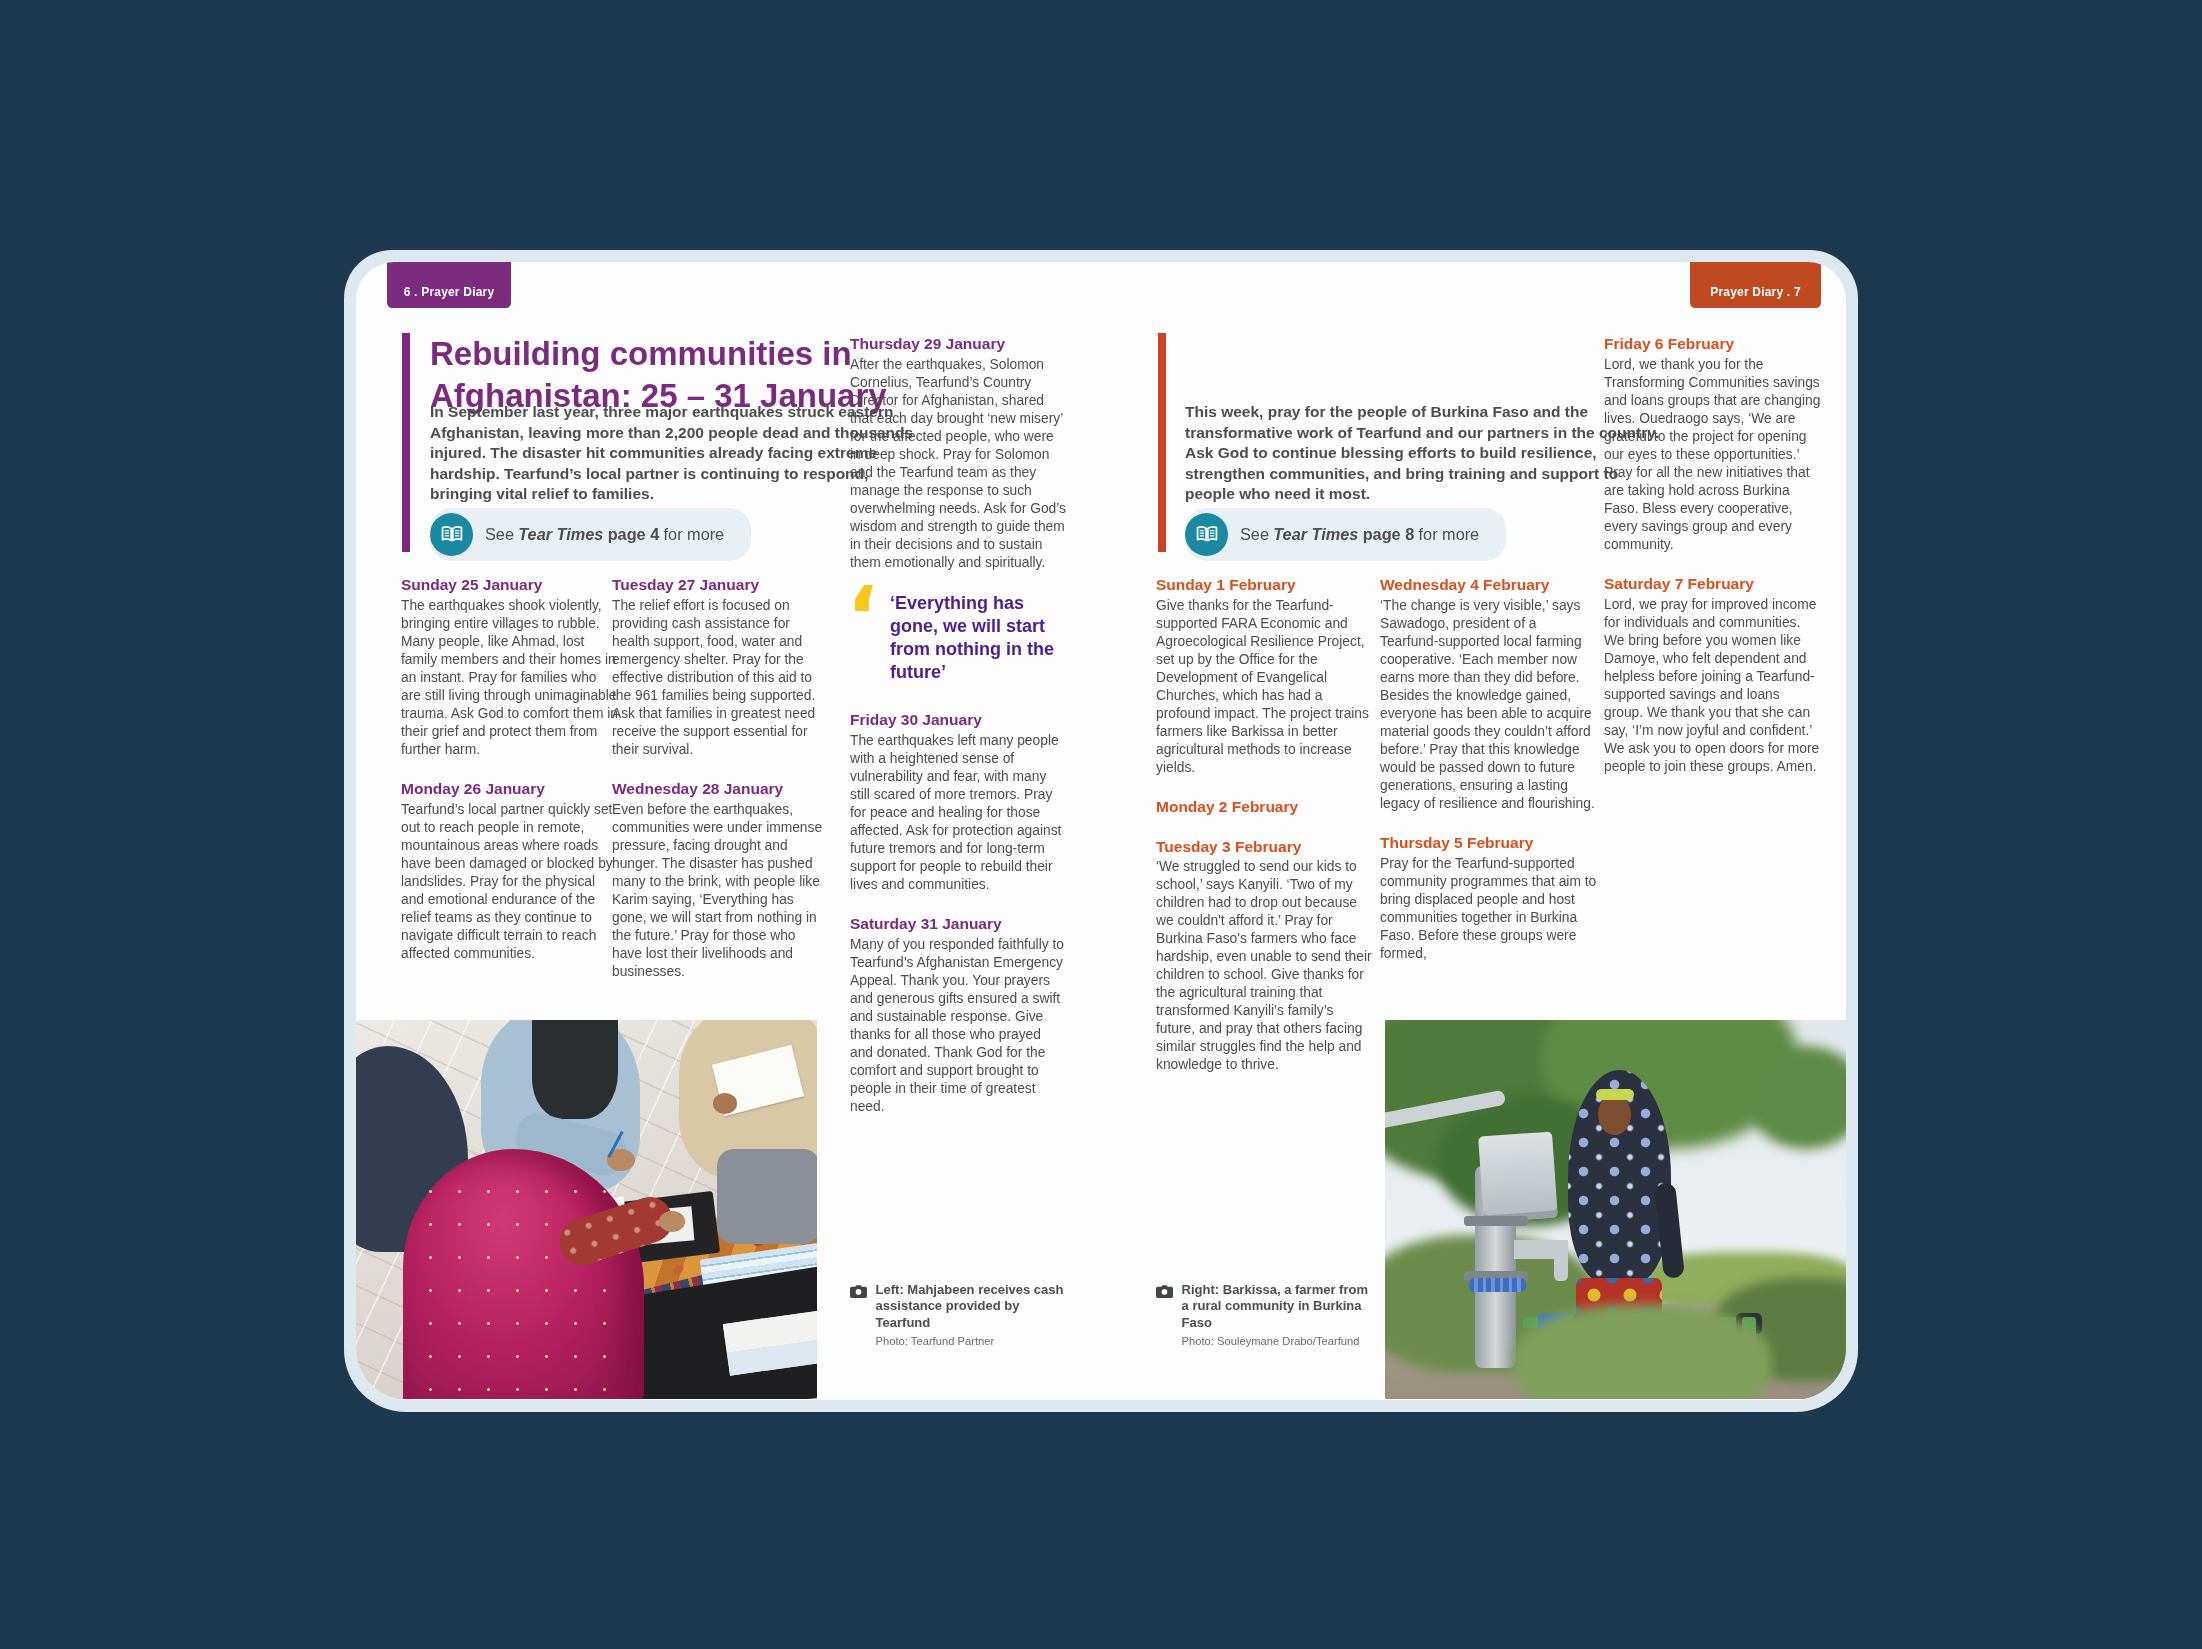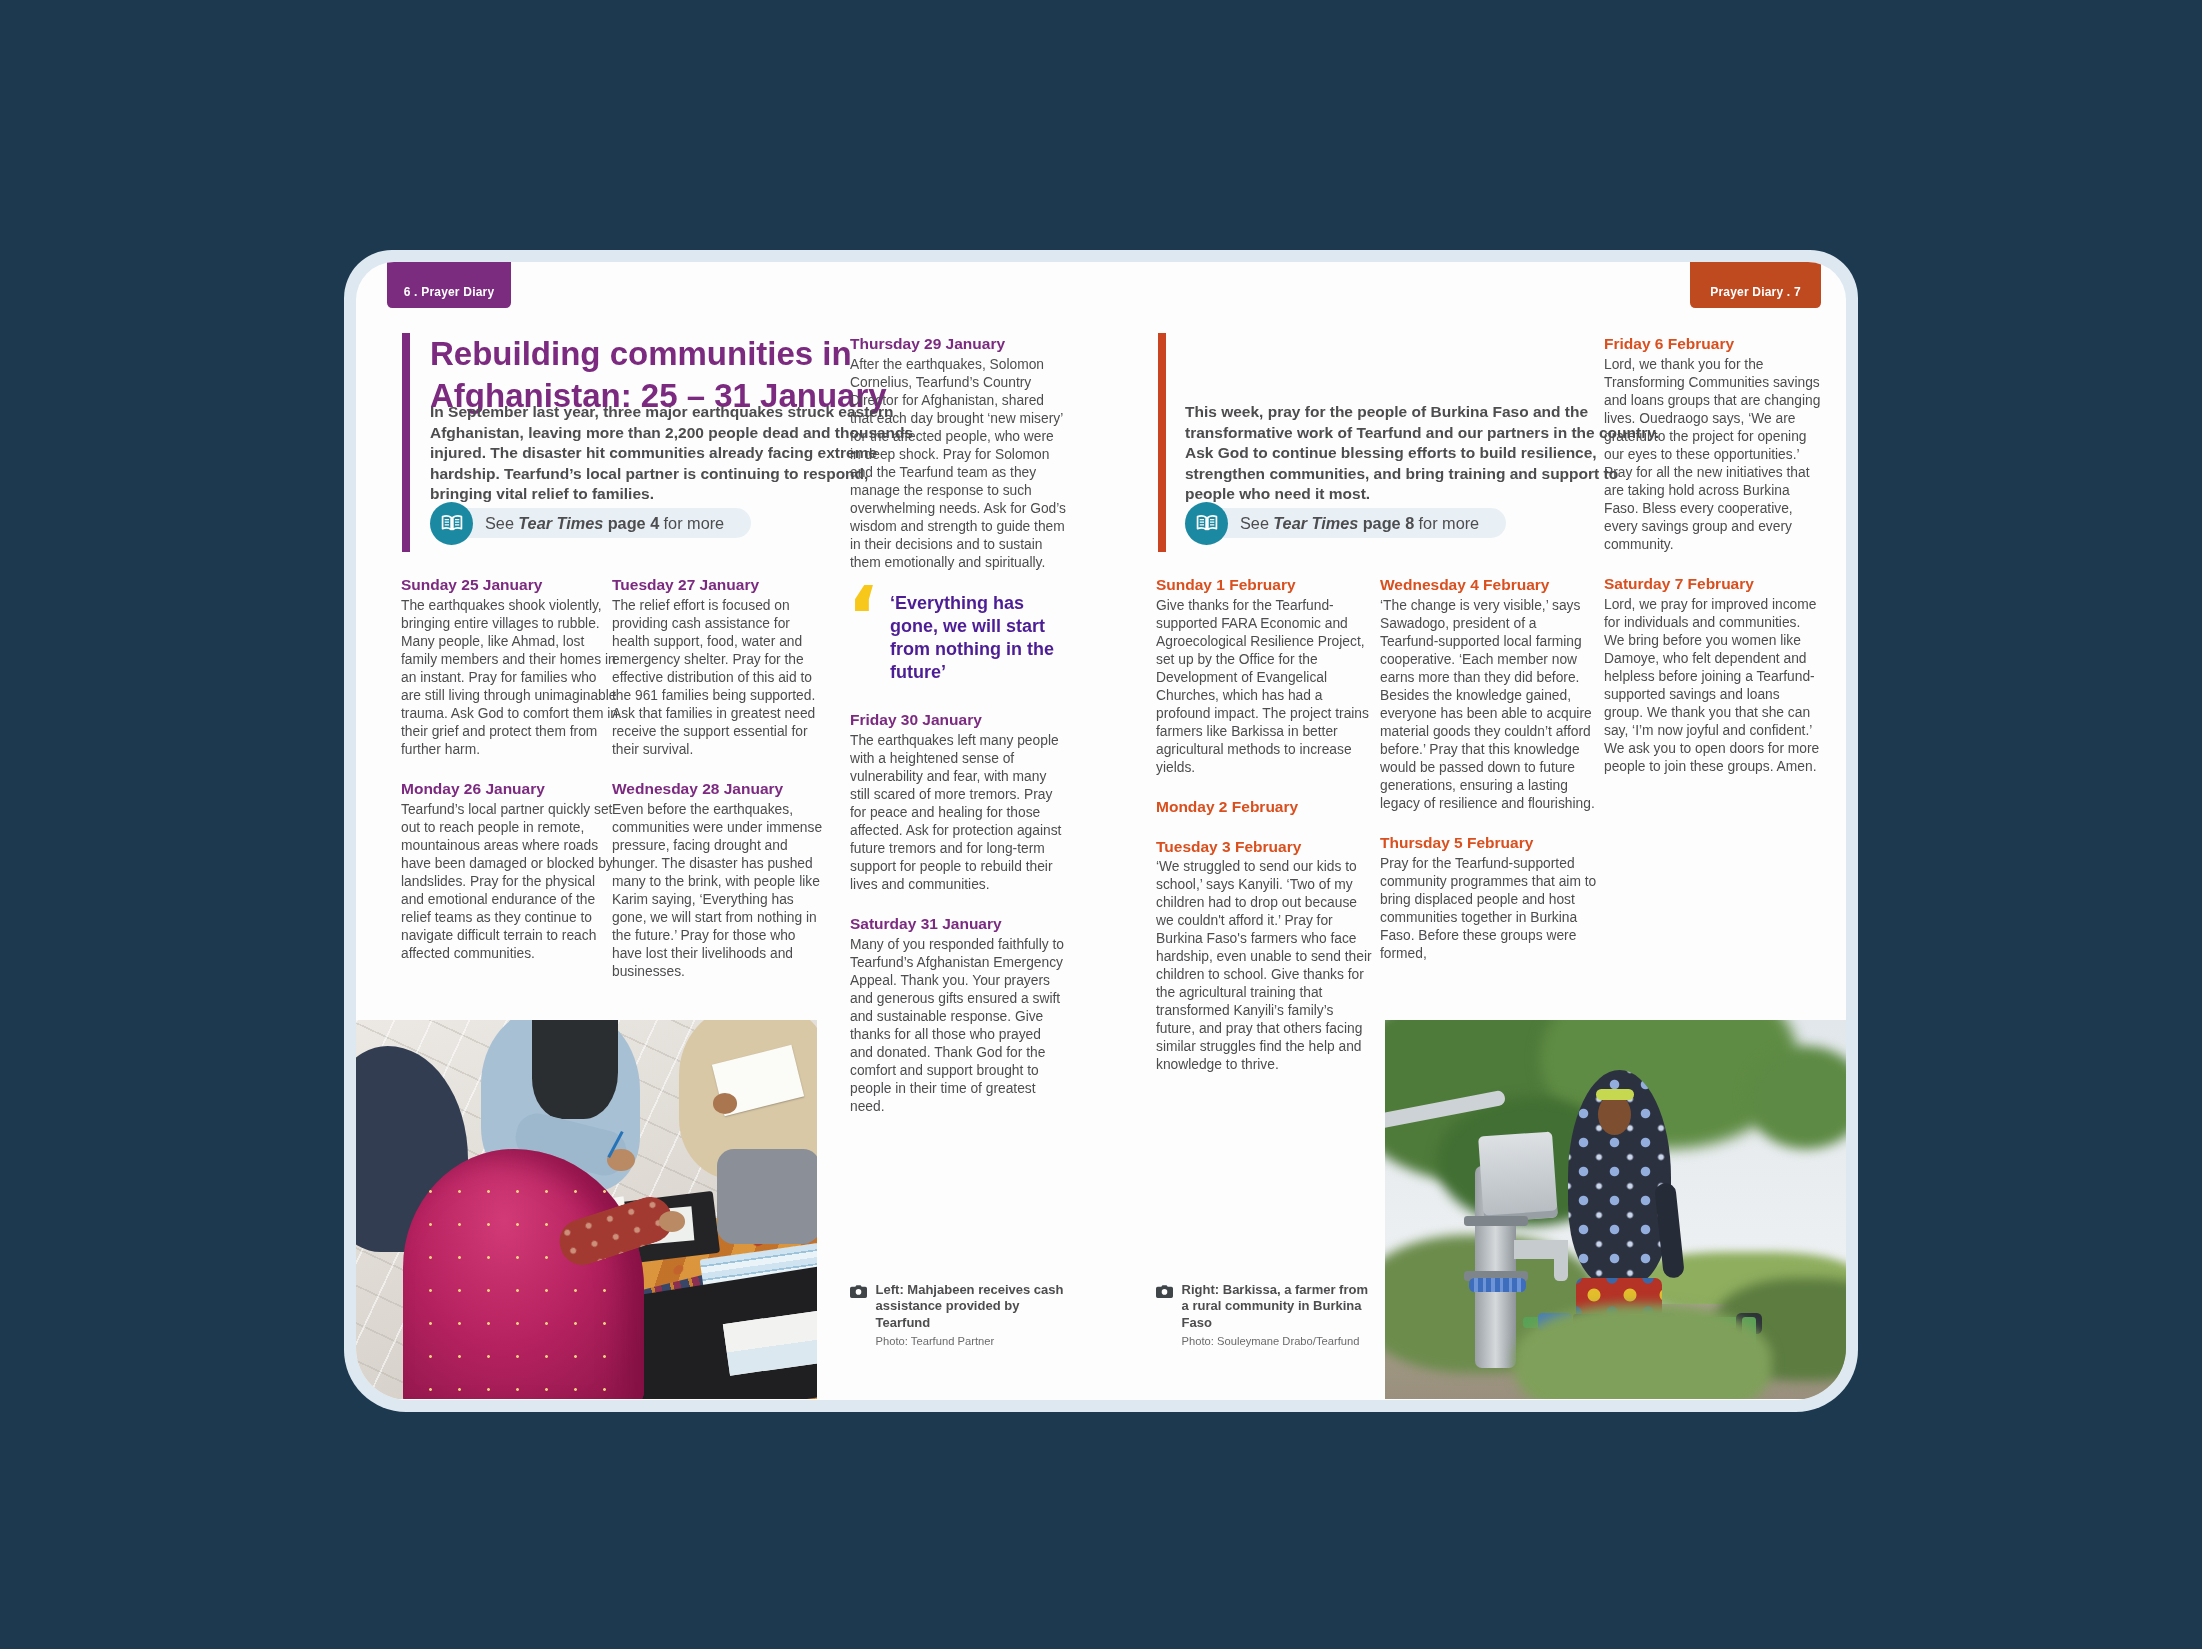--- a/index.html
+++ b/index.html
@@ -23,21 +23,21 @@
 
   .page-title { position: absolute; top: 71px; width: 533px; font-size: 33px; line-height: 42px; font-weight: bold; white-space: pre-line; }
   .title-left  { left: 74px;  color: #7b2a80; }
   .title-right { left: 829px; color: #cb4422; }
 
   .intro { position: absolute; top: 140px; width: 487px; font-size: 15.5px; line-height: 20.6px; font-weight: bold; color: #4d4d4f; }
   .intro-left  { left: 74px; }
   .intro-right { left: 829px; }
 
   
-  .pill { position: absolute; top: 246px; height: 30px; display: inline-flex; align-items: center;
+  .pill { position: absolute; top: 246px; height: 53px; display: inline-flex; align-items: center;
           background: #e8f0f6; border-radius: 21.5px; padding-right: 22.4px; }
   .pill-left  { left: 74px; }
   .pill-right { left: 829px; }
   .pill-icon { width: 43px; height: 43px; border-radius: 50%; background: #1b89a2; display: flex; align-items: center; justify-content: center; flex: 0 0 auto; }
   .pill-text { margin-left: 12px; font-size: 16.3px; color: #4d4d4f; white-space: nowrap; }
   .pill-text span { margin-right: 4.3px; }
   .pill-brand { font-weight: bold; font-style: italic; }
   .pill-page  { font-weight: bold; }
 
   

